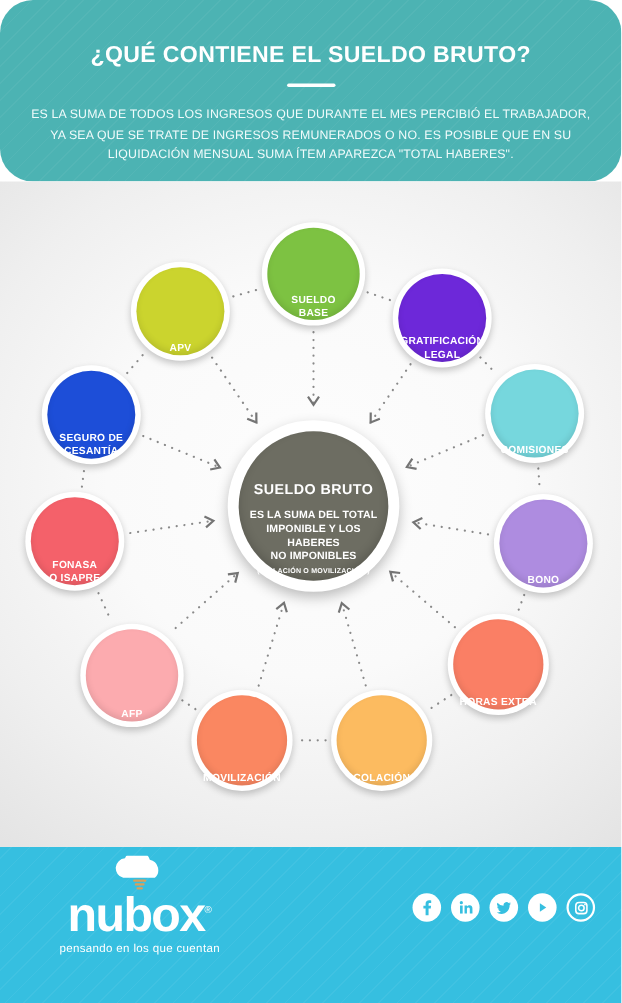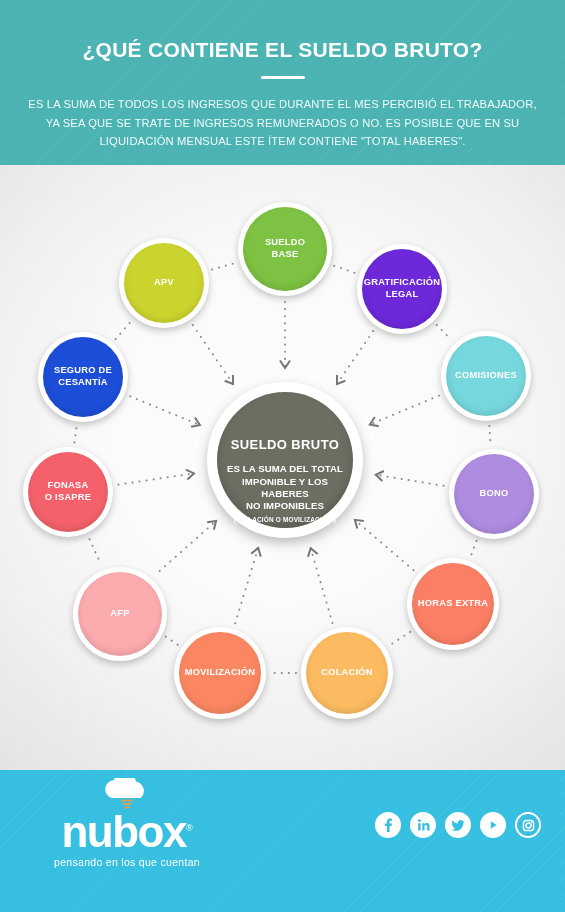--- a/index.html
+++ b/index.html
@@ -26,20 +26,21 @@
     height: 165px;
     background-color: #4cb3b3;
     background-image: repeating-linear-gradient(
         -45deg,
         rgba(255,255,255,0.045) 0px,
         rgba(255,255,255,0.045) 1px,
         rgba(255,255,255,0) 1px,
         rgba(255,255,255,0) 11px);
     text-align: center;
     overflow: hidden;
+    border-radius: 30px;
   }
 
   #header-title {
     margin-top: 38px;
     color: #ffffff;
     font-size: 21px;
     font-weight: bold;
     letter-spacing: 0.3px;
     line-height: 1.1;
   }
@@ -86,21 +87,21 @@
     box-shadow: 0 3px 7px rgba(0,0,0,0.22);
     display: flex;
     align-items: center;
     justify-content: center;
   }
   .node .disc {
     border-radius: 50%;
     width: calc(100% - 10px);
     height: calc(100% - 10px);
     display: flex;
-    align-items: center;
+    align-items: flex-end;
     justify-content: center;
     box-shadow: inset 0 -3px 6px rgba(0,0,0,0.10);
   }
   .node .label {
     color: #ffffff;
     font-weight: bold;
     font-size: 9.3px;
     line-height: 1.28;
     text-align: center;
     letter-spacing: 0.25px;
@@ -235,21 +236,21 @@
 <body>
 
 <div id="page">
 
   <div id="header">
     <div id="header-title">¿QUÉ CONTIENE EL SUELDO BRUTO?</div>
     <div id="header-rule"></div>
     <div id="header-subtitle">
       <div>ES LA SUMA DE TODOS LOS INGRESOS QUE DURANTE EL MES PERCIBIÓ EL TRABAJADOR,</div>
       <div>YA SEA QUE SE TRATE DE INGRESOS REMUNERADOS O NO. ES POSIBLE QUE EN SU</div>
-      <div>LIQUIDACIÓN MENSUAL ESTE ÍTEM CONTIENE "TOTAL HABERES".</div>
+      <div>LIQUIDACIÓN MENSUAL SUMA ÍTEM APAREZCA "TOTAL HABERES".</div>
     </div>
   </div>
 
   <div id="diagram">
     <svg id="connectors" viewBox="0 0 565 605" xmlns="http://www.w3.org/2000/svg">
         <line x1="285" y1="137" x2="285" y2="203" stroke="#8a8a8a" stroke-width="2" stroke-linecap="round" stroke-dasharray="0.1 7"></line>
         <polyline points="279.98084654347724,195.529518182883 285,203 290.01915345652276,195.529518182883" fill="none" stroke="#757575" stroke-width="2"></polyline>
         <line x1="192.7818227659675" y1="160.10233578162186" x2="233.07984912805864" y2="219.05068839393704" stroke="#8a8a8a" stroke-width="2" stroke-linecap="round" stroke-dasharray="0.1 7"></line>
         <polyline points="224.7203948574184,215.71609332150706 233.07984912805864,219.05068839393704 233.00737855020304,210.05098017559212" fill="none" stroke="#757575" stroke-width="2"></polyline>
         <line x1="373.2011203048085" y1="166.09067032374142" x2="336.95092023446307" y2="219.0717319650155" stroke="#8a8a8a" stroke-width="2" stroke-linecap="round" stroke-dasharray="0.1 7"></line>

